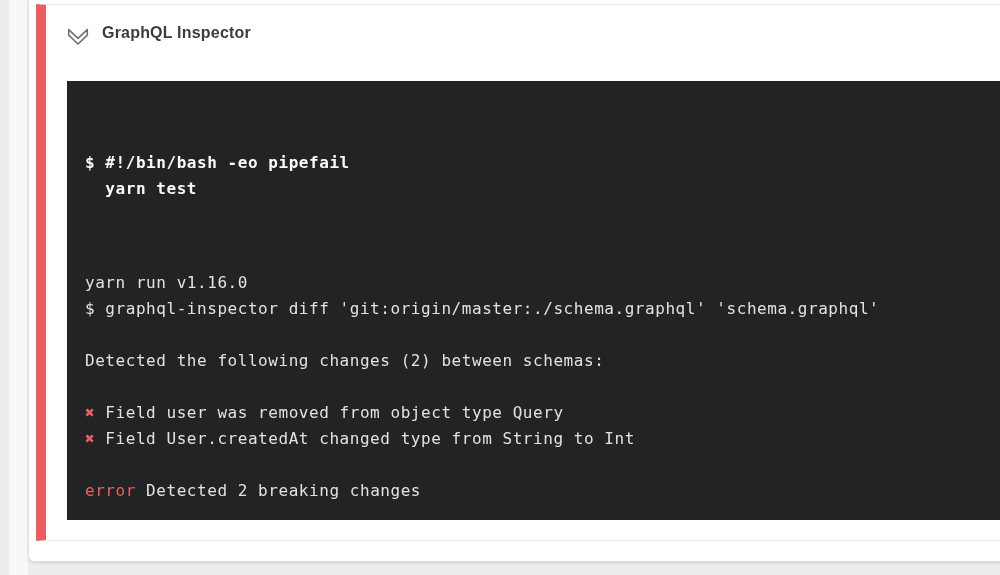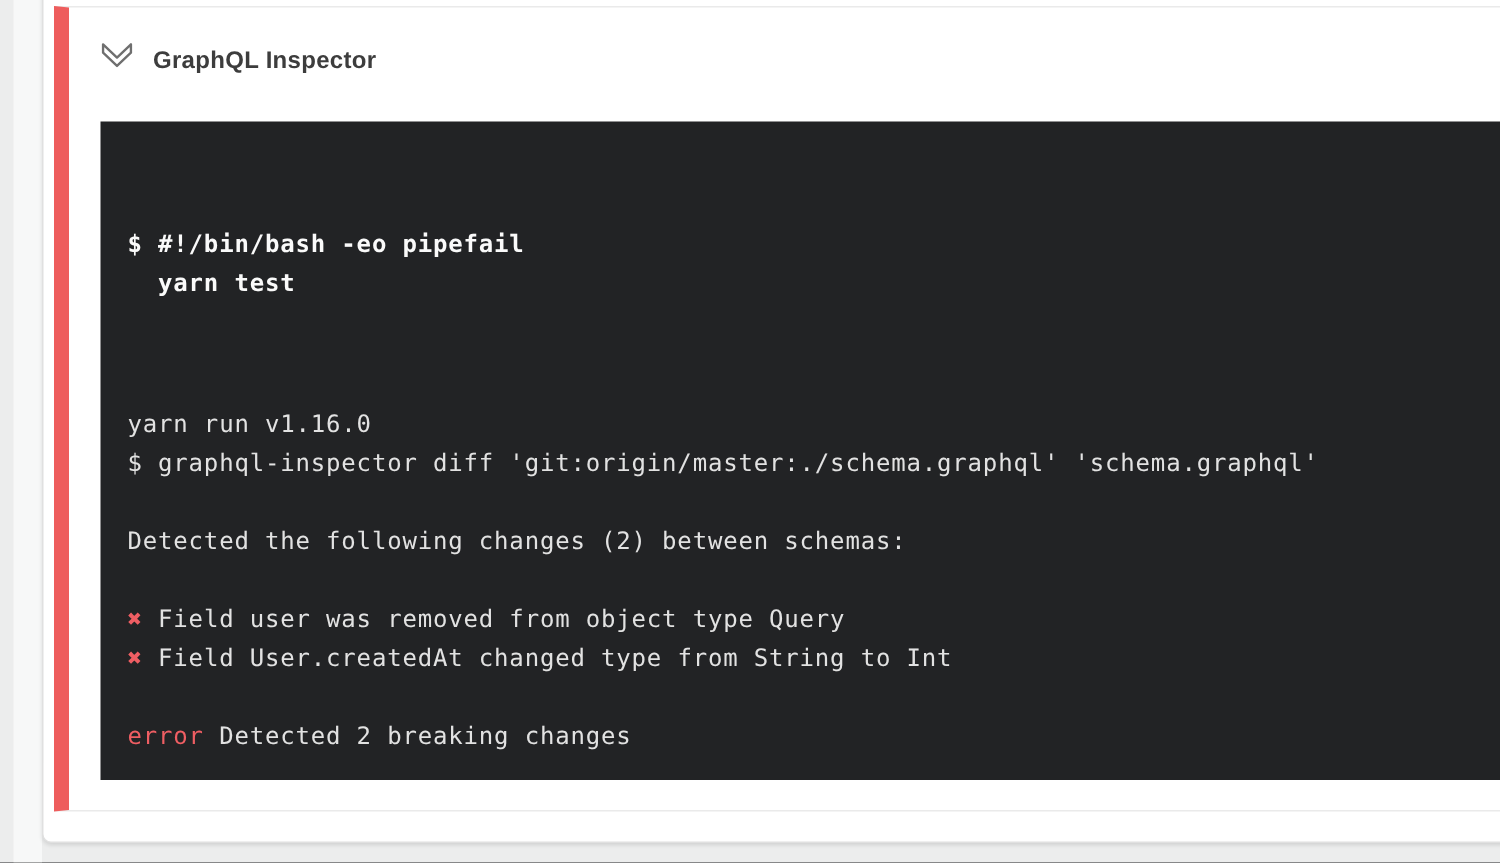--- a/index.html
+++ b/index.html
@@ -31,21 +31,21 @@
     padding:15px 0 0 7px;
   }
   .step{
     height:537px;
     border-top:1px solid #eaeaea;
     border-bottom:1px solid #eaeaea;
     border-left:10px solid var(--accent);
     padding:19px 0 0 17px;
   }
   .step-header{
-    display:flex;align-items:flex-end;gap:9px;height:26px;
+    display:flex;align-items:flex-start;gap:9px;height:26px;
     cursor:pointer;width:260px;
   }
   .chev{display:inline-flex;width:30px;height:26px;align-items:center;justify-content:center}
   .step-title{
     font-size:16px;font-weight:bold;color:var(--title);letter-spacing:.2px;
   }
   .terminal{
     margin-top:31px;margin-left:4px;
     width:999px;height:439px;
     background:var(--term-bg);

